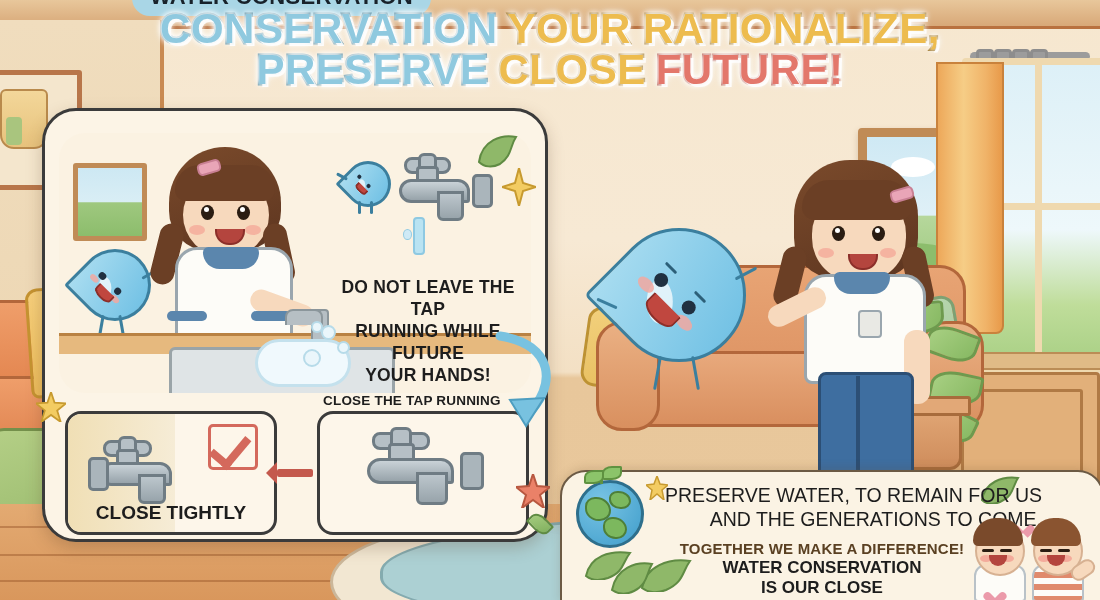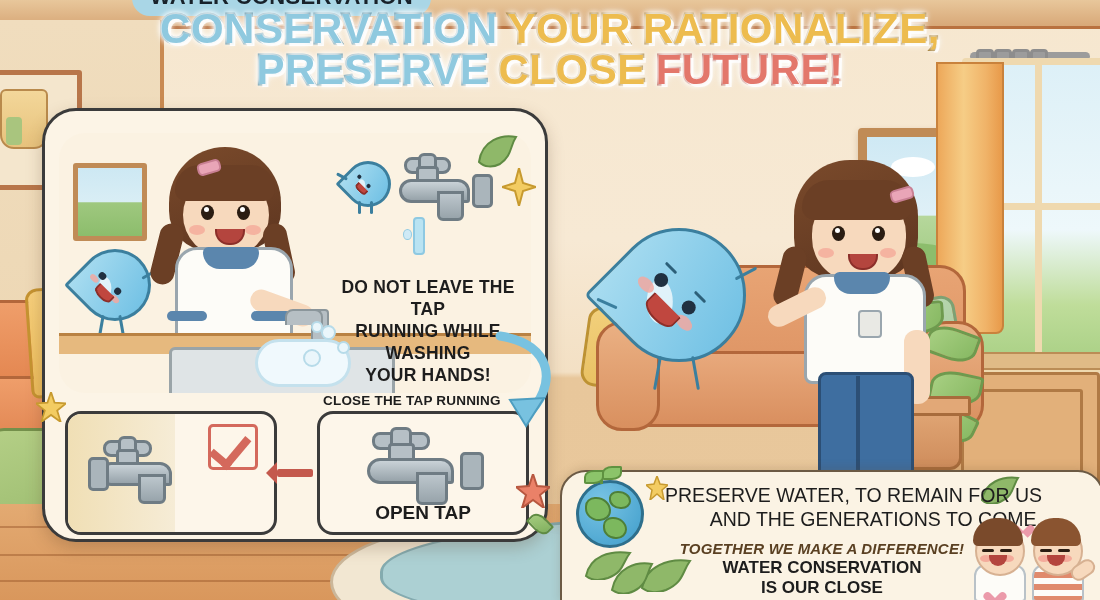--- a/index.html
+++ b/index.html
@@ -170,21 +170,21 @@
   .check{position:absolute;left:7px;top:2px;width:16px;height:30px;border-right:8px solid #d4695c;border-bottom:8px solid #d4695c;transform:rotate(40deg);}
   .arrow-red{position:absolute;height:8px;background:#c4594d;border-radius:2px;}
   .arrow-red:before{content:"";position:absolute;left:-11px;top:-7px;border:11px solid transparent;border-right-color:#c4594d;border-left:none;}
 
   .deco{position:absolute;z-index:34;}
 
   
   .msg{position:absolute;left:560px;top:470px;width:540px;height:130px;z-index:32;
      background:#fbf3e4;border:2px solid #6c5a44;border-radius:26px 26px 0 0;box-shadow:0 -2px 10px rgba(100,70,40,.18);}
   .msg .m1{position:absolute;left:84px;top:12px;width:396px;text-align:right;font-size:19.5px;font-weight:normal;color:#1d1d1d;line-height:1.22;}
-  .msg .m2{position:absolute;left:110px;top:68px;width:300px;text-align:center;font-size:15px;font-weight:bold;color:#5a4022;letter-spacing:.2px;font-style:italic;}
+  .msg .m2{position:absolute;left:110px;top:68px;width:300px;text-align:center;font-size:15px;font-weight:bold;color:#5a4022;letter-spacing:.2px;}
   .msg .m3{position:absolute;left:110px;top:86px;width:300px;text-align:center;font-size:17px;font-weight:bold;color:#1d1d1d;line-height:1.2;}
 
   .globe{position:absolute;left:14px;top:8px;width:62px;height:62px;border-radius:50%;
      background:radial-gradient(circle at 34% 30%,#79c4e4,#3f9dcb);border:3px solid #2e6f8c;overflow:hidden;}
   .globe .land{position:absolute;background:#7cb85e;border:2px solid #4e7f39;border-radius:40% 60% 45% 55%;}
   .sprout{position:absolute;left:38px;top:-2px;width:3px;height:14px;background:#5f9240;}
   .sprout i{position:absolute;width:16px;height:10px;border-radius:50% 10% 50% 10%;background:#8cc46a;border:2px solid #5f9240;}
 
   .kids{position:absolute;right:8px;bottom:0;width:126px;height:80px;}
   .kid{position:absolute;bottom:0;}
@@ -395,52 +395,52 @@
           <div class="d-eye" style="left:60%;top:48%;width:9%;height:9%;"></div>
           <div class="d-mouth" style="left:40%;top:62%;height:12%;"></div>
         </div>
         <div class="d-leg" style="left:32%;top:100%;height:13px;"></div>
         <div class="d-leg" style="left:62%;top:100%;height:13px;"></div>
         <div class="d-arm" style="left:-9px;top:34%;width:12px;transform:rotate(28deg);"></div>
       </div>
 
       <div class="tip" style="left:266px;top:144px;width:206px;">
         <div>DO NOT LEAVE THE TAP</div>
-        <div>RUNNING WHILE WASHING</div>
+        <div>RUNNING WHILE FUTURE</div>
         <div>YOUR HANDS!</div>
       </div>
     </div>
 
     <div class="caption-small" style="left:278px;top:282px;">CLOSE THE TAP RUNNING</div>
 
     <div class="subpanel" style="left:20px;top:300px;width:206px;height:118px;">
       <div class="shade"></div>
       <div class="tap" style="position:absolute;left:20px;top:26px;width:108px;height:66px;">
         <div class="handle"></div>
           <div class="handle2"></div>
           <div class="stem"></div>
         <div class="spout"></div>
           <div class="down"></div>
           <div class="flange" style="right:auto;left:0;"></div>
       </div>
       <div class="checkbox">
           <div class="check"></div>
         </div>
+      <div class="lbl">CLOSE TIGHTLY</div>
     </div>
 
     <div class="subpanel" style="left:272px;top:300px;width:206px;height:118px;">
       <div class="tap" style="position:absolute;left:34px;top:18px;width:130px;height:76px;">
         <div class="handle"></div>
           <div class="handle2"></div>
           <div class="stem"></div>
         <div class="spout"></div>
           <div class="down"></div>
           <div class="flange"></div>
       </div>
-      <div class="lbl">OPEN TAP</div>
     </div>
 
     <div class="arrow-red" style="left:232px;top:358px;width:36px;"></div>
   </div>
 
   <svg style="position:absolute;left:492px;top:330px;width:70px;height:110px;z-index:33;" viewBox="0 0 70 110">
     <path d="M8 6 C62 14 66 56 34 86" fill="none" stroke="#78c2e0" stroke-width="9" stroke-linecap="round"></path>
     <path d="M34 96 L18 70 L52 68 Z" fill="#78c2e0" stroke="#4e9ec0" stroke-width="2"></path>
   </svg>
 

